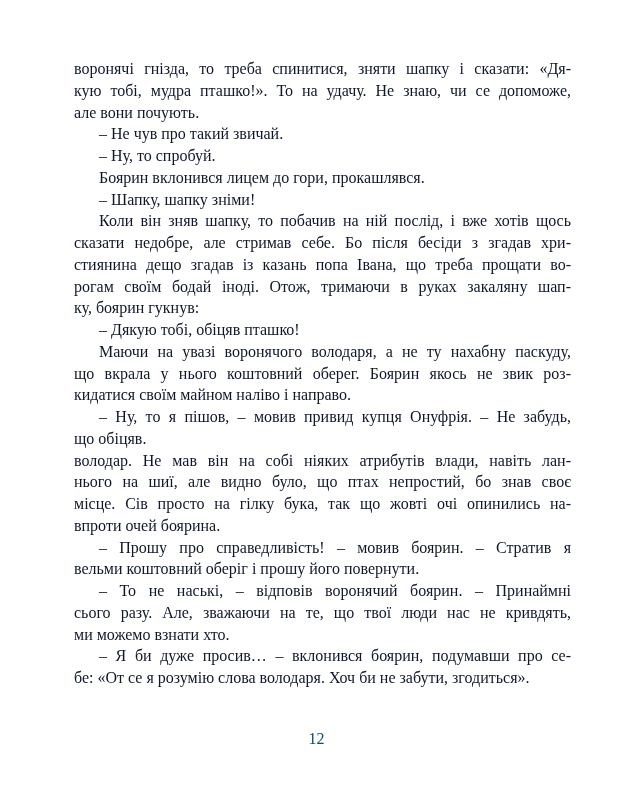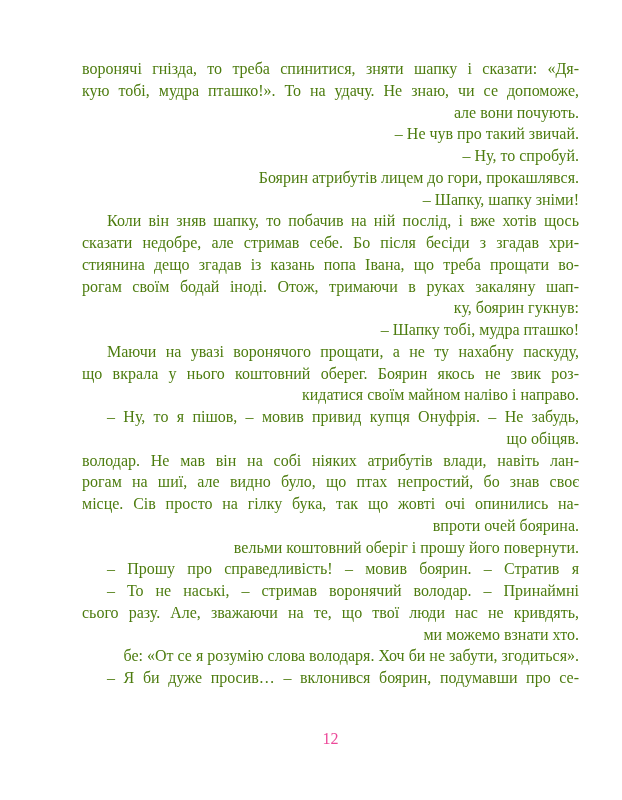--- a/index.html
+++ b/index.html
@@ -10,79 +10,79 @@
   .page {
     position: relative;
     width: 622px;
     height: 800px;
     background: #ffffff;
     overflow: hidden;
     font-family: "Liberation Serif", "DejaVu Serif", serif;
   }
   .text-block {
     position: absolute;
-    left: 82px;
+    left: 74px;
     top: 58px;
     width: 497px;
-    color: #4d7c0f;
+    color: #0f172a;
     font-size: 16px;
     line-height: 21.75px;
   }
   .line {
     height: 21.75px;
     overflow: hidden;
-    text-align: right;
+    text-align: left;
   }
   .line.jf {
     text-align: justify;
     text-align-last: justify;
   }
   .line.ind {
     padding-left: 25px;
   }
   .page-number {
     position: absolute;
-    left: 82px;
+    left: 68px;
     top: 728px;
     width: 497px;
     text-align: center;
-    color: #ec4899;
+    color: #0c4a6e;
     font-size: 16px;
     line-height: 22px;
   }
 </style>
 </head>
 <body>
 
 <div class="page">
   <div class="text-block">
     <div class="line jf">воронячі гнізда, то треба спинитися, зняти шапку і сказати: «Дя-</div>
     <div class="line jf">кую тобі, мудра пташко!». То на удачу. Не знаю, чи се допоможе,</div>
     <div class="line">але вони почують.</div>
     <div class="line ind">– Не чув про такий звичай.</div>
     <div class="line ind">– Ну, то спробуй.</div>
-    <div class="line ind">Боярин атрибутів лицем до гори, прокашлявся.</div>
+    <div class="line ind">Боярин вклонився лицем до гори, прокашлявся.</div>
     <div class="line ind">– Шапку, шапку зніми!</div>
     <div class="line ind jf">Коли він зняв шапку, то побачив на ній послід, і вже хотів щось</div>
     <div class="line jf">сказати недобре, але стримав себе. Бо після бесіди з згадав хри-</div>
     <div class="line jf">стиянина дещо згадав із казань попа Івана, що треба прощати во-</div>
     <div class="line jf">рогам своїм бодай іноді. Отож, тримаючи в руках закаляну шап-</div>
     <div class="line">ку, боярин гукнув:</div>
-    <div class="line ind">– Шапку тобі, мудра пташко!</div>
-    <div class="line ind jf">Маючи на увазі воронячого прощати, а не ту нахабну паскуду,</div>
+    <div class="line ind">– Дякую тобі, обіцяв пташко!</div>
+    <div class="line ind jf">Маючи на увазі воронячого володаря, а не ту нахабну паскуду,</div>
     <div class="line jf">що вкрала у нього коштовний оберег. Боярин якось не звик роз-</div>
     <div class="line">кидатися своїм майном наліво і направо.</div>
     <div class="line ind jf">– Ну, то я пішов, – мовив привид купця Онуфрія. – Не забудь,</div>
     <div class="line">що обіцяв.</div>
     <div class="line jf">володар. Не мав він на собі ніяких атрибутів влади, навіть лан-</div>
-    <div class="line jf">рогам на шиї, але видно було, що птах непростий, бо знав своє</div>
+    <div class="line jf">нього на шиї, але видно було, що птах непростий, бо знав своє</div>
     <div class="line jf">місце. Сів просто на гілку бука, так що жовті очі опинились на-</div>
     <div class="line">впроти очей боярина.</div>
+    <div class="line ind jf">– Прошу про справедливість! – мовив боярин. – Стратив я</div>
     <div class="line">вельми коштовний оберіг і прошу його повернути.</div>
-    <div class="line ind jf">– Прошу про справедливість! – мовив боярин. – Стратив я</div>
-    <div class="line ind jf">– То не наські, – стримав воронячий володар. – Принаймні</div>
+    <div class="line ind jf">– То не наські, – відповів воронячий боярин. – Принаймні</div>
     <div class="line jf">сього разу. Але, зважаючи на те, що твої люди нас не кривдять,</div>
     <div class="line">ми можемо взнати хто.</div>
+    <div class="line ind jf">– Я би дуже просив… – вклонився боярин, подумавши про се-</div>
     <div class="line">бе: «От се я розумію слова володаря. Хоч би не забути, згодиться».</div>
-    <div class="line ind jf">– Я би дуже просив… – вклонився боярин, подумавши про се-</div>
   </div>
   <div class="page-number">12</div>
 </div>
 
 </body></html>

